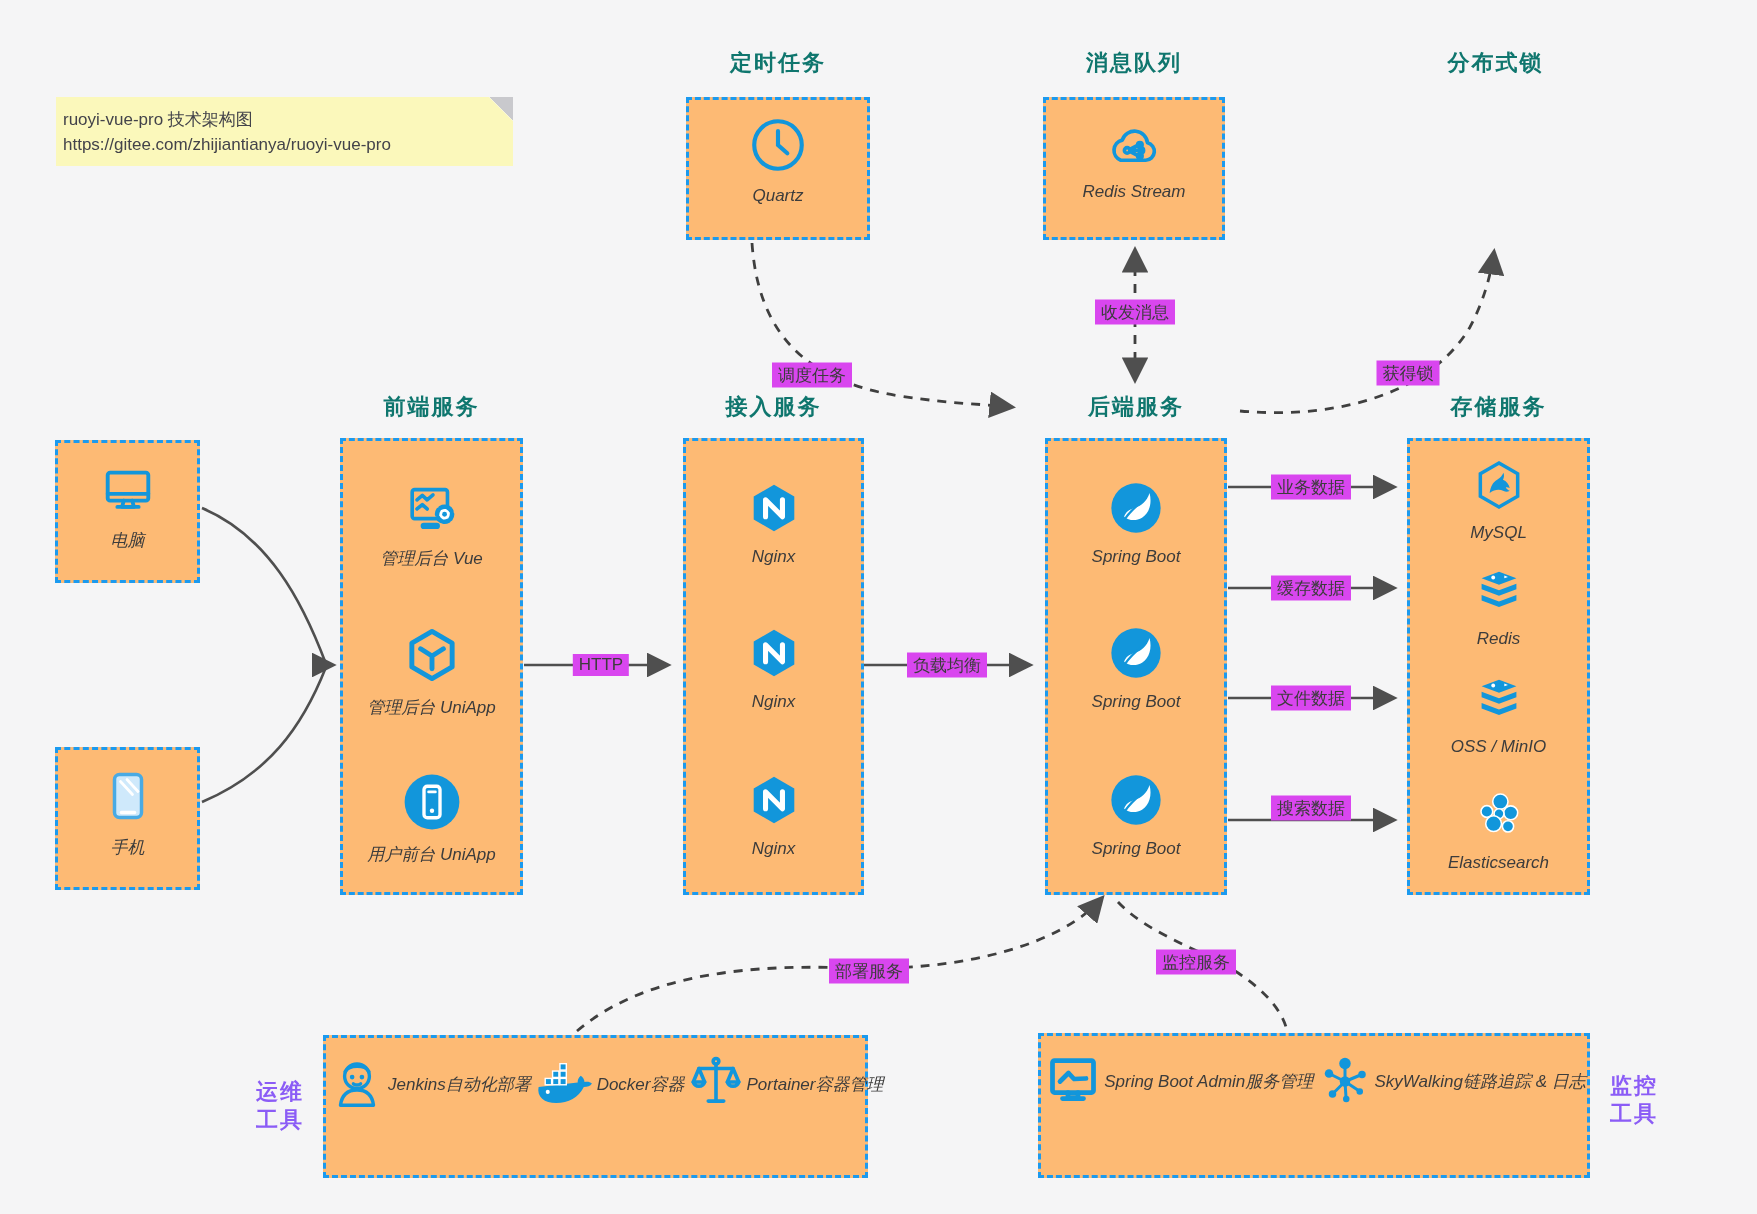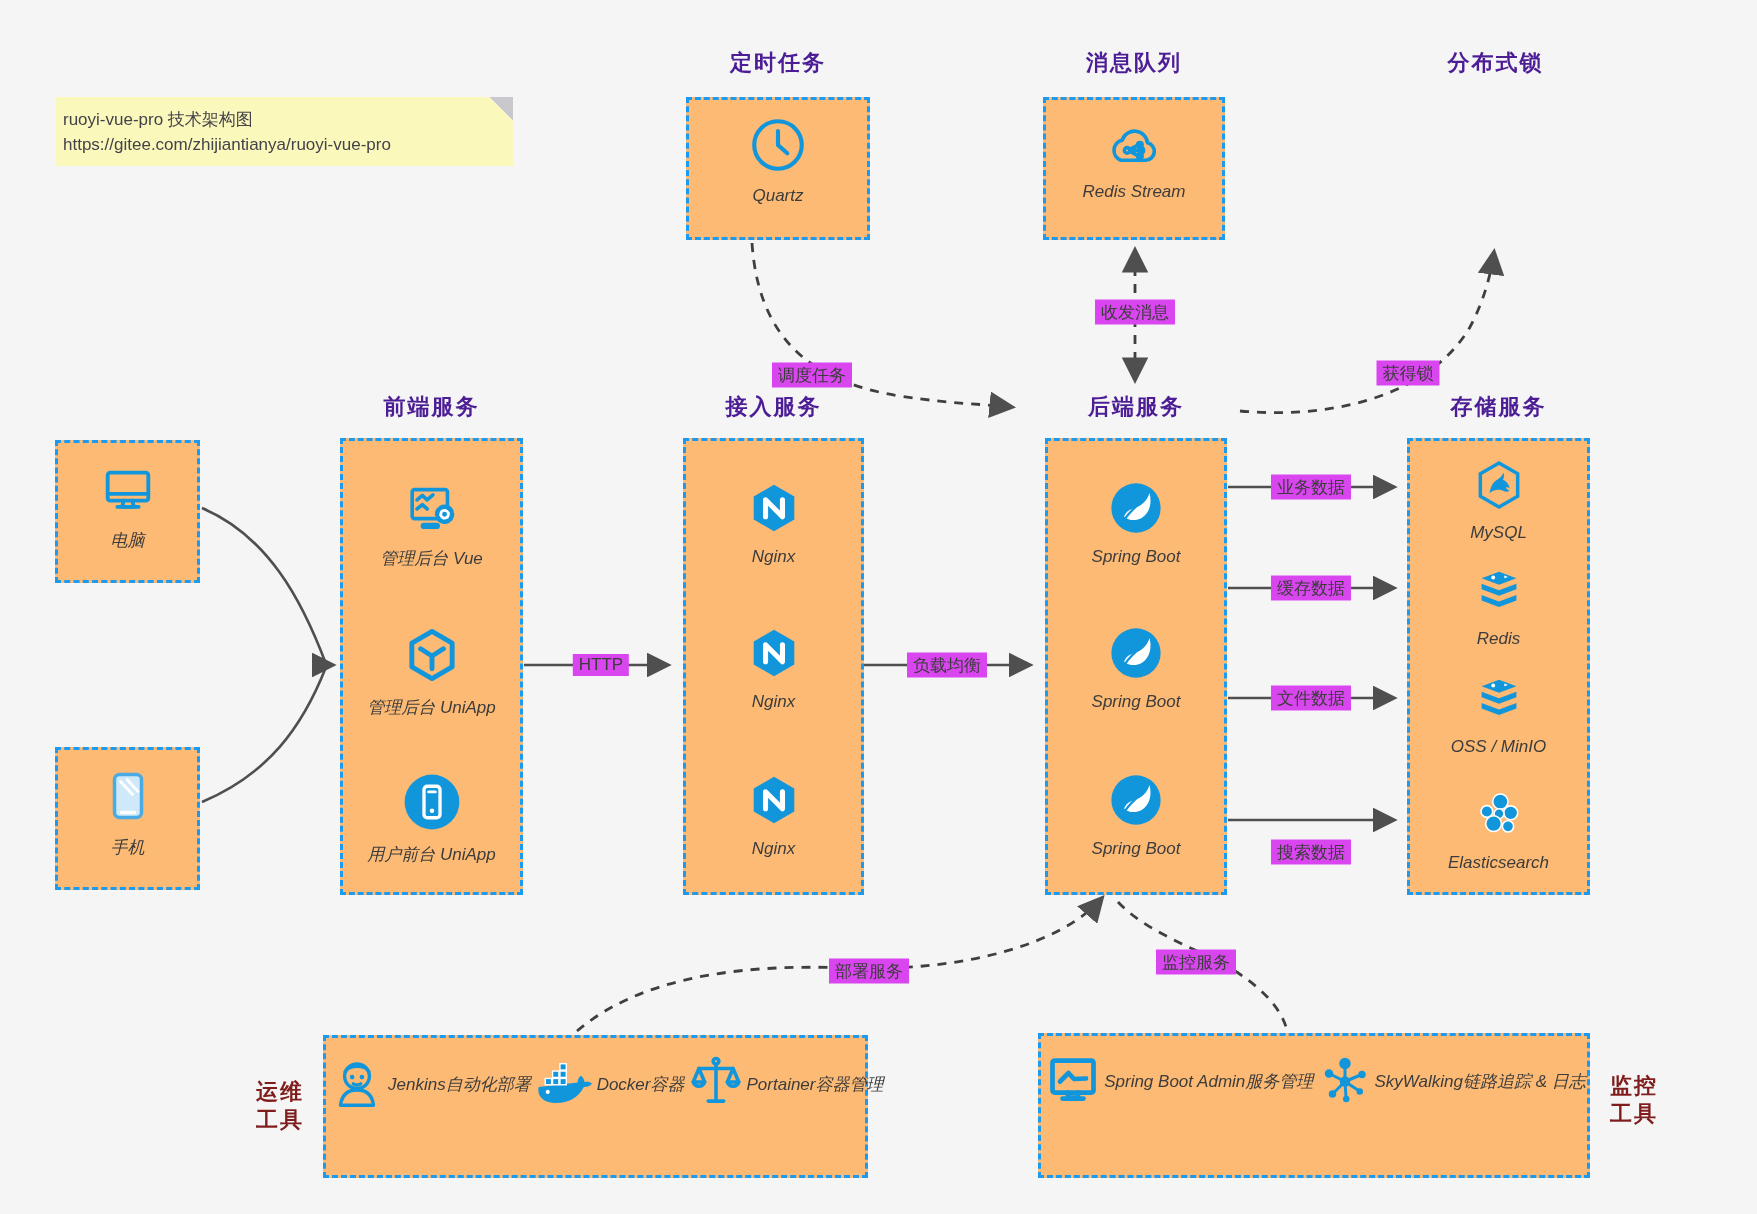--- a/index.html
+++ b/index.html
@@ -1,22 +1,22 @@
 <!DOCTYPE html>
 <html><head>
 <meta charset="utf-8">
 <style>
   html,body{margin:0;padding:0;background:#f5f5f6;}
   .canvas{position:relative;width:1757px;height:1214px;background:#f5f5f6;
           font-family:"Liberation Sans",sans-serif;color:#3c3c3c;overflow:hidden;}
   svg.wires{position:absolute;left:0;top:0;width:1757px;height:1214px;pointer-events:none;}
   .box{position:absolute;background:#fdba74;border:3px dashed #1b9aef;box-sizing:border-box;font-style:italic;}
-  .col-title{position:absolute;color:#4c1d95;font-weight:bold;font-size:22px;text-align:center;
+  .col-title{position:absolute;color:#0f766e;font-weight:bold;font-size:22px;text-align:center;
              letter-spacing:2px;white-space:nowrap;}
-  .side-title{position:absolute;color:#7f1d1d;font-weight:bold;font-size:22px;text-align:center;
+  .side-title{position:absolute;color:#8b5cf6;font-weight:bold;font-size:22px;text-align:center;
               line-height:1.25;letter-spacing:2px;}
   .node{position:absolute;left:0;right:0;display:flex;flex-direction:column;align-items:center;gap:6px;}
   .node .lbl{font-size:17px;color:#3c3c3c;white-space:nowrap;}
   .hgroup{position:absolute;left:0;right:0;top:0;bottom:0;display:flex;align-items:flex-start;
           justify-content:space-evenly;padding-top:14px;}
   .hnode{display:flex;flex-direction:row;align-items:center;gap:0;}
   .hnode .lbl{font-size:17px;color:#3c3c3c;white-space:nowrap;line-height:1.25;text-align:center;}
   .edge-label{position:absolute;transform:translate(-50%,-50%);background:#d946ef;
               padding:1px 6px;font-size:17px;color:#3c3c3c;white-space:nowrap;}
   .note{position:absolute;left:56px;top:97px;width:457px;height:69px;background:#fbf8bb;
@@ -349,20 +349,20 @@
         <span class="lbl">链路追踪 &amp; 日志</span>
       </div>
     </div>
   </div>
 
   <div class="edge-label" style="left:601px;top:665px;">HTTP</div>
   <div class="edge-label" style="left:947px;top:665px;">负载均衡</div>
   <div class="edge-label" style="left:1311px;top:487px;">业务数据</div>
   <div class="edge-label" style="left:1311px;top:588px;">缓存数据</div>
   <div class="edge-label" style="left:1311px;top:698px;">文件数据</div>
-  <div class="edge-label" style="left:1311px;top:852px;">搜索数据</div>
+  <div class="edge-label" style="left:1311px;top:808px;">搜索数据</div>
   <div class="edge-label" style="left:812px;top:375px;">调度任务</div>
   <div class="edge-label" style="left:1135px;top:312px;">收发消息</div>
   <div class="edge-label" style="left:1408px;top:373px;">获得锁</div>
   <div class="edge-label" style="left:869px;top:971px;">部署服务</div>
   <div class="edge-label" style="left:1196px;top:962px;">监控服务</div>
 
 </div>
 
 </body></html>

